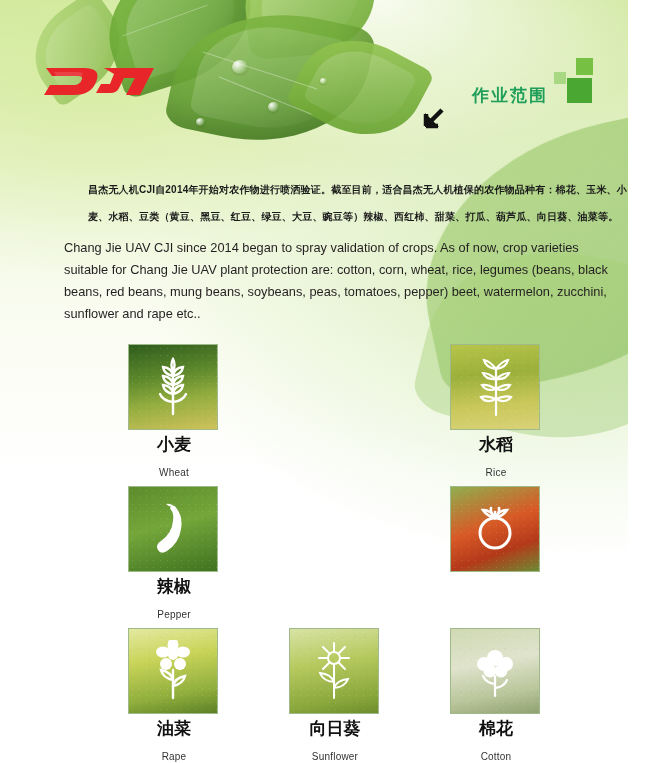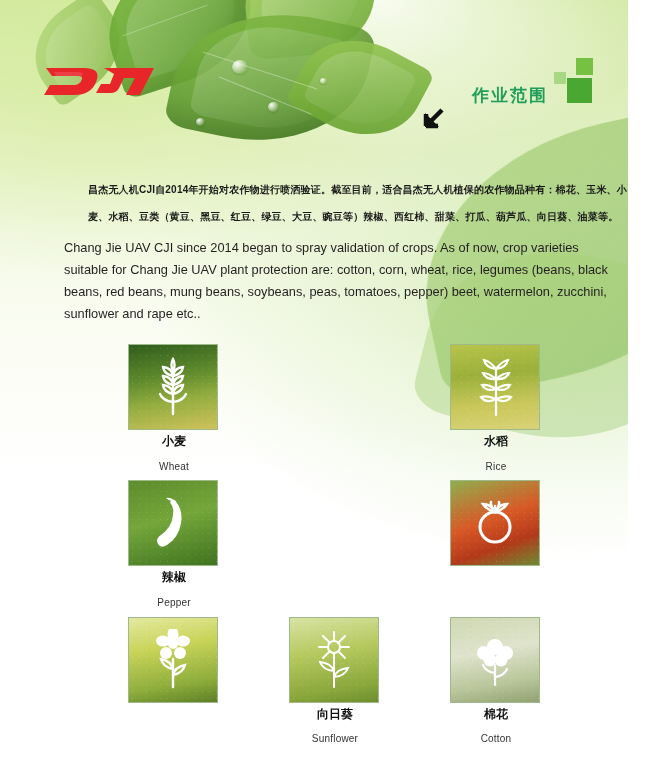--- a/index.html
+++ b/index.html
@@ -210,21 +210,21 @@
     inset: 0;
     display: flex;
     align-items: center;
     justify-content: center;
   }
   .labels {
     margin-top: 5px;
     line-height: 1.15;
   }
   .label-cn {
-    font-size: 12px;
+    font-size: 17px;
     font-weight: bold;
     color: #111;
   }
   .label-en {
     font-size: 10px;
     color: #333;
     margin-top: 12px;
     letter-spacing: 0.2px;
   }
 
@@ -424,20 +424,24 @@
                 <ellipse cx="31" cy="24" rx="6" ry="6"></ellipse>
               </g>
               <g stroke="#ffffff" stroke-width="2.4" fill="none" stroke-linecap="round">
                 <path d="M24 30 L24 58"></path>
                 <path d="M24 40 q-10 -2 -12 -10 q10 2 12 10"></path>
                 <path d="M24 46 q10 -2 12 -10 q-10 2 -12 10"></path>
               </g>
             </svg>
           </div>
         </div>
+        <div class="labels">
+          <div class="label-cn">油菜</div>
+          <div class="label-en">Rape</div>
+        </div>
       </div>
 
       <div class="cell">
         <div class="thumb">
           <div class="photo ph-sunfl"></div>
           <div class="noise-dots"></div>
           <div class="glyph">
             <svg width="52" height="62" viewBox="0 0 52 62">
               <g stroke="#ffffff" stroke-width="2" fill="none" stroke-linecap="round">
                 <circle cx="26" cy="18" r="6"></circle>

